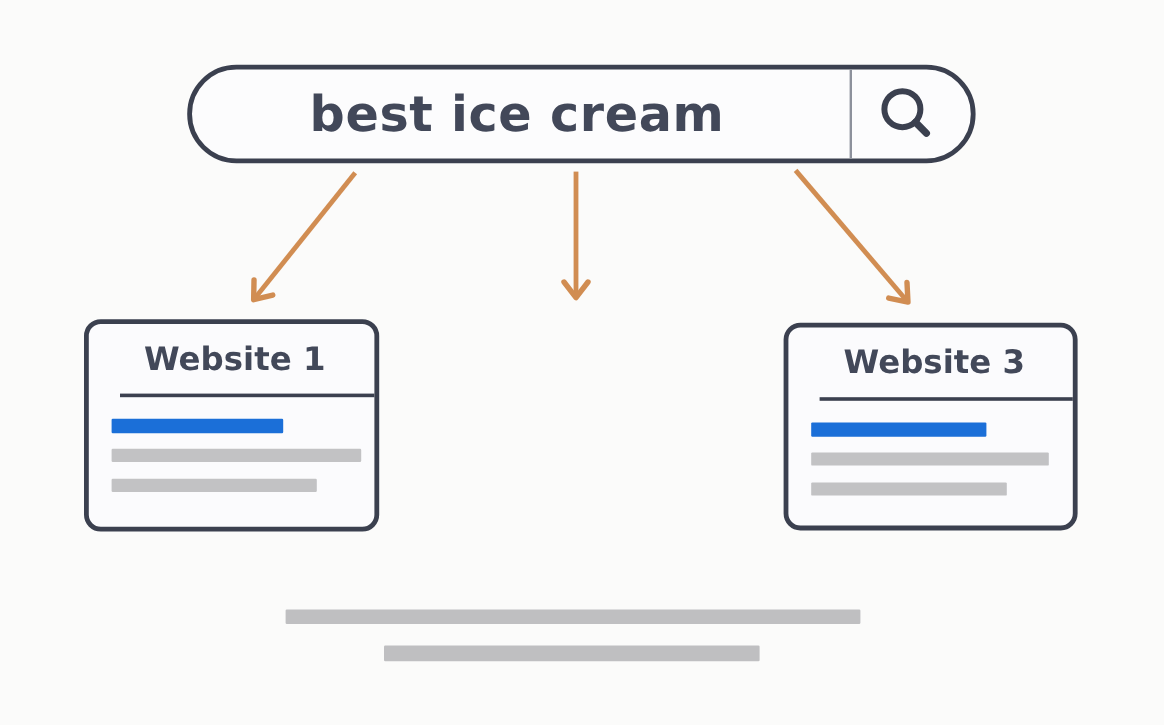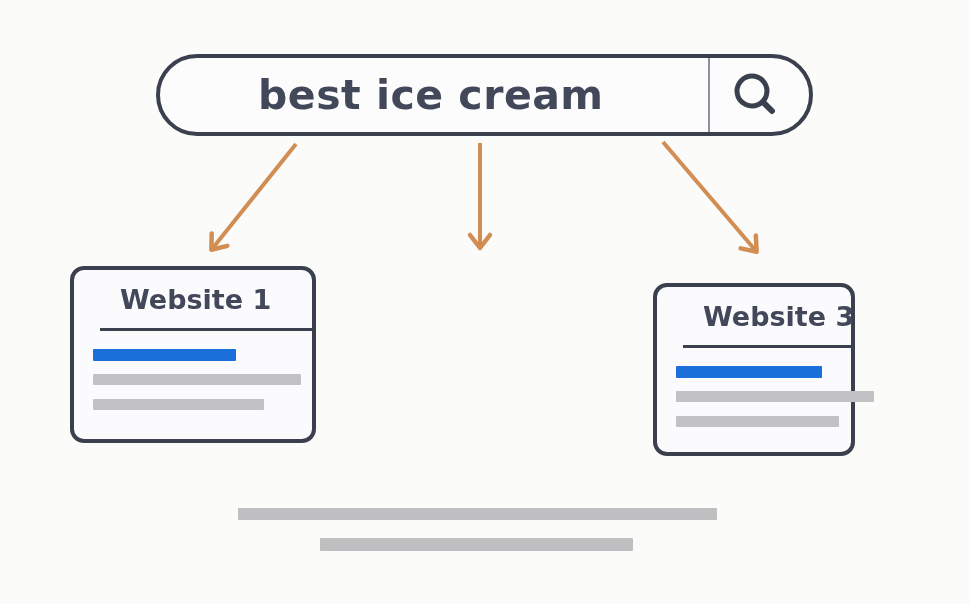--- a/index.html
+++ b/index.html
@@ -59,21 +59,21 @@
   
   .card {
     position: absolute;
     box-sizing: border-box;
     border: 4px solid #3b404f;
     border-radius: 14px;
     background: #fbfbfd;
   }
   .card-1 { left: 70px;  top: 266px; width: 246px; height: 177px; }
   .card-2 { left: 365px; top: 267px; width: 240px; height: 176px; }
-  .card-3 { left: 653px; top: 283px; width: 202px; height: 173px; }
+  .card-3 { left: 653px; top: 269px; width: 245px; height: 173px; }
   .card-header {
     box-sizing: border-box;
     height: 61px;
     display: flex;
     align-items: center;
     padding-left: 20px;
     border-bottom: 3px solid #3b404f;
     margin-left: 26px;
   }
   .card-title {

